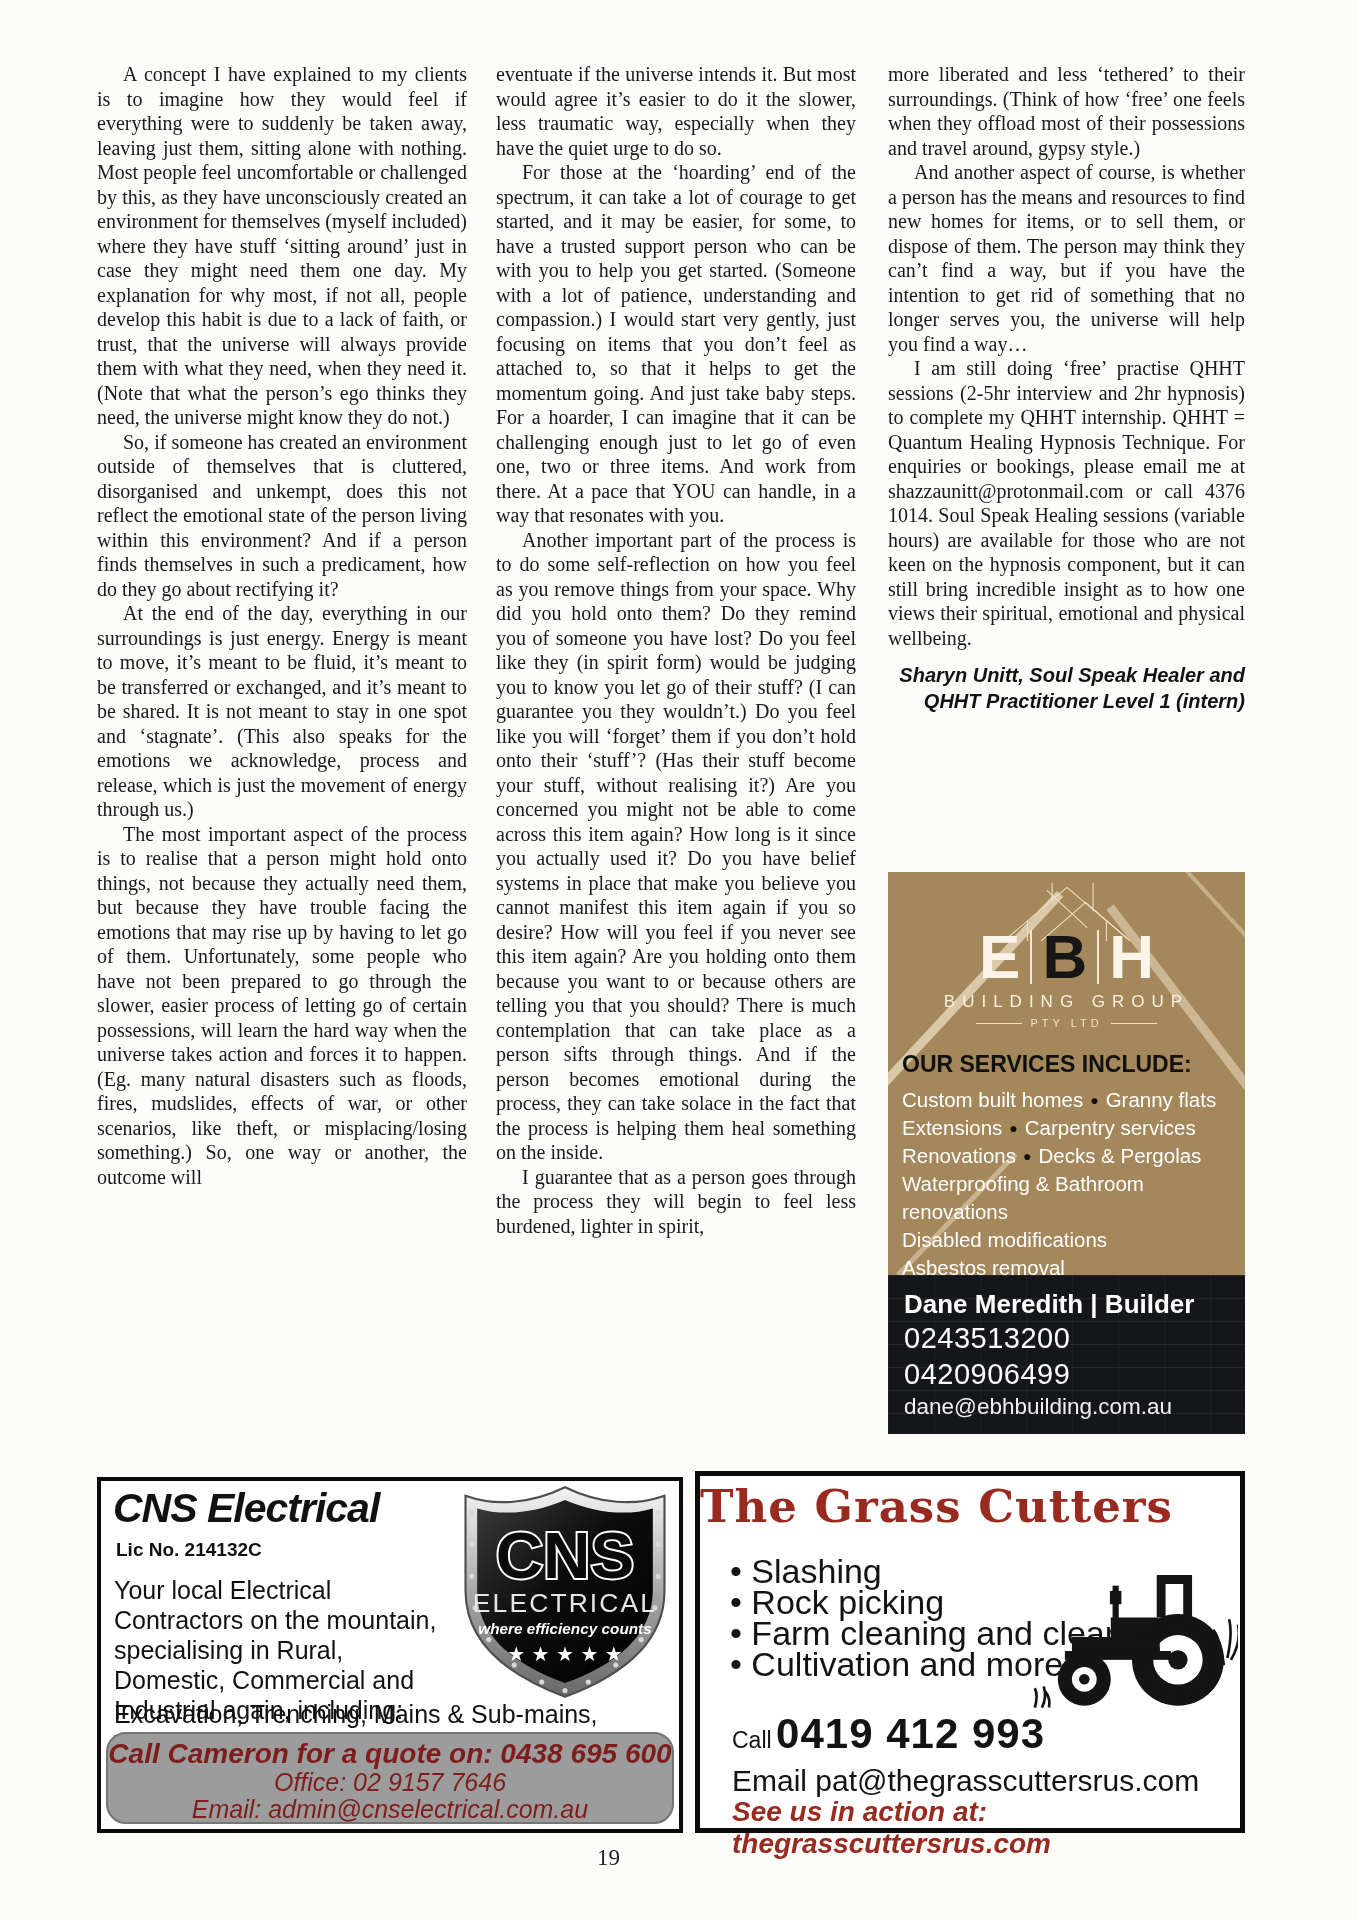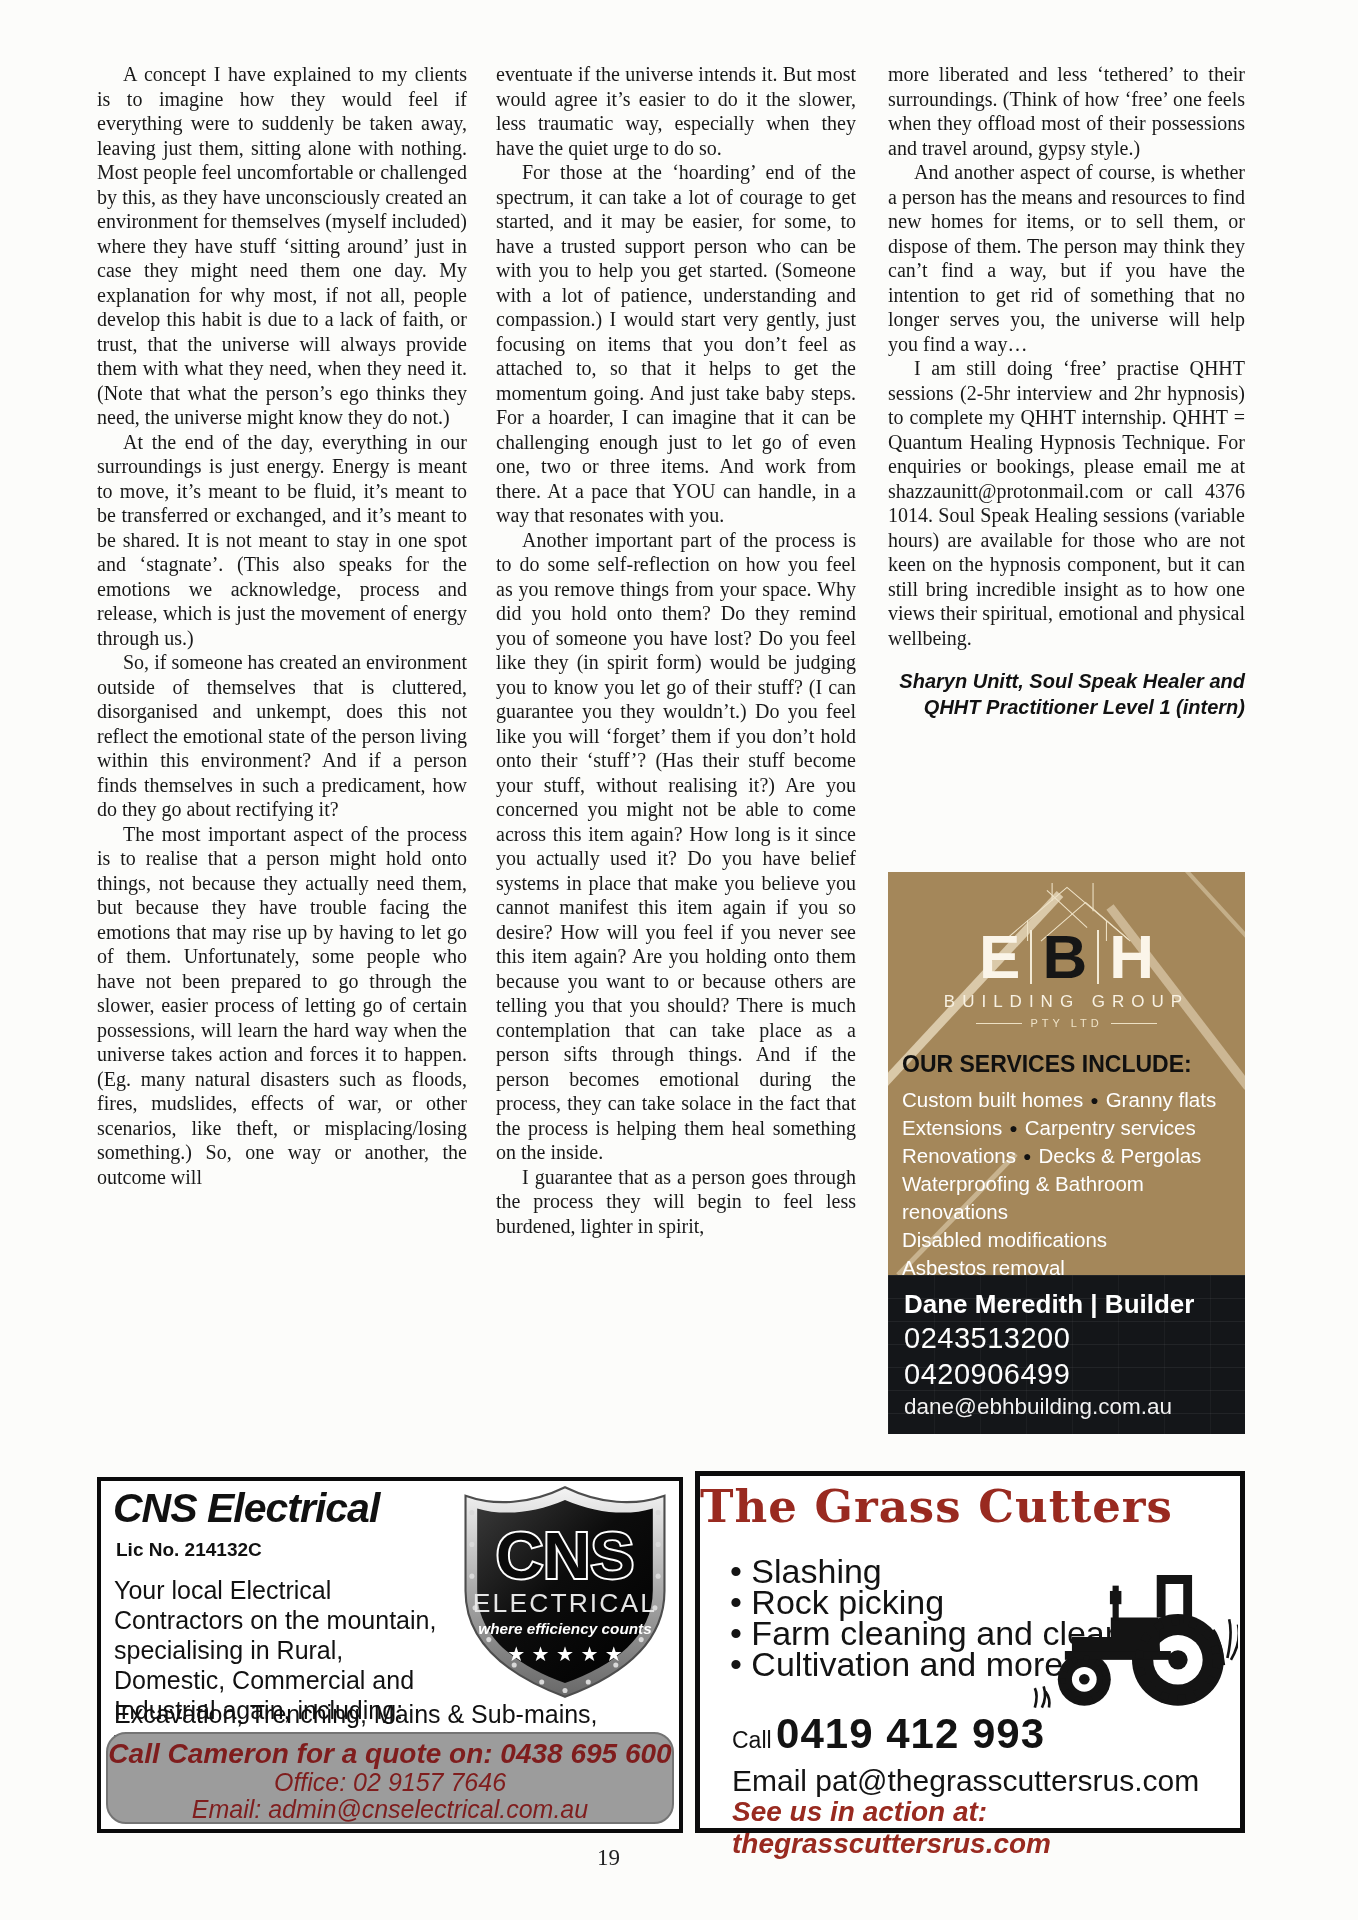--- a/index.html
+++ b/index.html
@@ -12,21 +12,21 @@
   .article-col{
     position:absolute;top:62px;text-align:justify;
     font-size:20px;line-height:24.5px;color:#191919;
   }
   #col1{left:97px;width:370px;}
   #col2{left:496px;width:360px;}
   #col3{left:888px;width:357px;}
   .para{margin:0;text-indent:26px;}
   .para.cont{text-indent:0;}
   .byline{
-    margin-top:18px;text-align:right;text-indent:0;
+    margin-top:12px;text-align:right;text-indent:0;
     font-family:"Liberation Sans",sans-serif;font-style:italic;font-weight:600;
     font-size:20px;line-height:26px;color:#121212;
   }
   
   .ebh-ad{position:absolute;left:888px;top:872px;width:357px;height:562px;}
   .ebh-top{
     position:absolute;left:0;top:0;width:357px;height:403px;
     background:#a4875a;overflow:hidden;
   }
   .ebh-pattern{position:absolute;left:0;top:0;width:357px;height:403px;}
@@ -98,22 +98,22 @@
   .grass-email{position:absolute;left:32px;top:288px;font-size:30px;text-align:center;}
   .grass-web{position:absolute;left:32px;top:320px;font-size:28px;font-weight:bold;font-style:italic;color:#992a20;}
   
   .page-number{position:absolute;left:0;top:1845px;width:1217px;text-align:center;font-size:23px;color:#222;}
 </style>
 </head>
 <body>
 
 <div class="article-col" id="col1">
   <p class="para">A concept I have explained to my clients is to imagine how they would feel if everything were to suddenly be taken away, leaving just them, sitting alone with nothing. Most people feel uncomfortable or challenged by this, as they have unconsciously created an environment for themselves (myself included) where they have stuff ‘sitting around’ just in case they might need them one day. My explanation for why most, if not all, people develop this habit is due to a lack of faith, or trust, that the universe will always provide them with what they need, when they need it. (Note that what the person’s ego thinks they need, the universe might know they do not.)</p>
+  <p class="para">So, if someone has created an environment outside of themselves that is cluttered, disorganised and unkempt, does this not reflect the emotional state of the person living within this environment? And if a person finds themselves in such a predicament, how do they go about rectifying it?</p>
   <p class="para">At the end of the day, everything in our surroundings is just energy. Energy is meant to move, it’s meant to be fluid, it’s meant to be transferred or exchanged, and it’s meant to be shared. It is not meant to stay in one spot and ‘stagnate’. (This also speaks for the emotions we acknowledge, process and release, which is just the movement of energy through us.)</p>
-  <p class="para">So, if someone has created an environment outside of themselves that is cluttered, disorganised and unkempt, does this not reflect the emotional state of the person living within this environment? And if a person finds themselves in such a predicament, how do they go about rectifying it?</p>
   <p class="para">The most important aspect of the process is to realise that a person might hold onto things, not because they actually need them, but because they have trouble facing the emotions that may rise up by having to let go of them. Unfortunately, some people who have not been prepared to go through the slower, easier process of letting go of certain possessions, will learn the hard way when the universe takes action and forces it to happen. (Eg. many natural disasters such as floods, fires, mudslides, effects of war, or other scenarios, like theft, or misplacing/losing something.) So, one way or another, the outcome will</p>
 </div>
 
 <div class="article-col" id="col2">
   <p class="para cont">eventuate if the universe intends it. But most would agree it’s easier to do it the slower, less traumatic way, especially when they have the quiet urge to do so.</p>
   <p class="para">For those at the ‘hoarding’ end of the spectrum, it can take a lot of courage to get started, and it may be easier, for some, to have a trusted support person who can be with you to help you get started. (Someone with a lot of patience, understanding and compassion.) I would start very gently, just focusing on items that you don’t feel as attached to, so that it helps to get the momentum going. And just take baby steps. For a hoarder, I can imagine that it can be challenging enough just to let go of even one, two or three items. And work from there. At a pace that YOU can handle, in a way that resonates with you.</p>
   <p class="para">Another important part of the process is to do some self-reflection on how you feel as you remove things from your space. Why did you hold onto them? Do they remind you of someone you have lost? Do you feel like they (in spirit form) would be judging you to know you let go of their stuff? (I can guarantee you they wouldn’t.) Do you feel like you will ‘forget’ them if you don’t hold onto their ‘stuff’? (Has their stuff become your stuff, without realising it?) Are you concerned you might not be able to come across this item again? How long is it since you actually used it? Do you have belief systems in place that make you believe you cannot manifest this item again if you so desire? How will you feel if you never see this item again? Are you holding onto them because you want to or because others are telling you that you should? There is much contemplation that can take place as a person sifts through things. And if the person becomes emotional during the process, they can take solace in the fact that the process is helping them heal something on the inside.</p>
   <p class="para">I guarantee that as a person goes through the process they will begin to feel less burdened, lighter in spirit,</p>
 </div>
 

